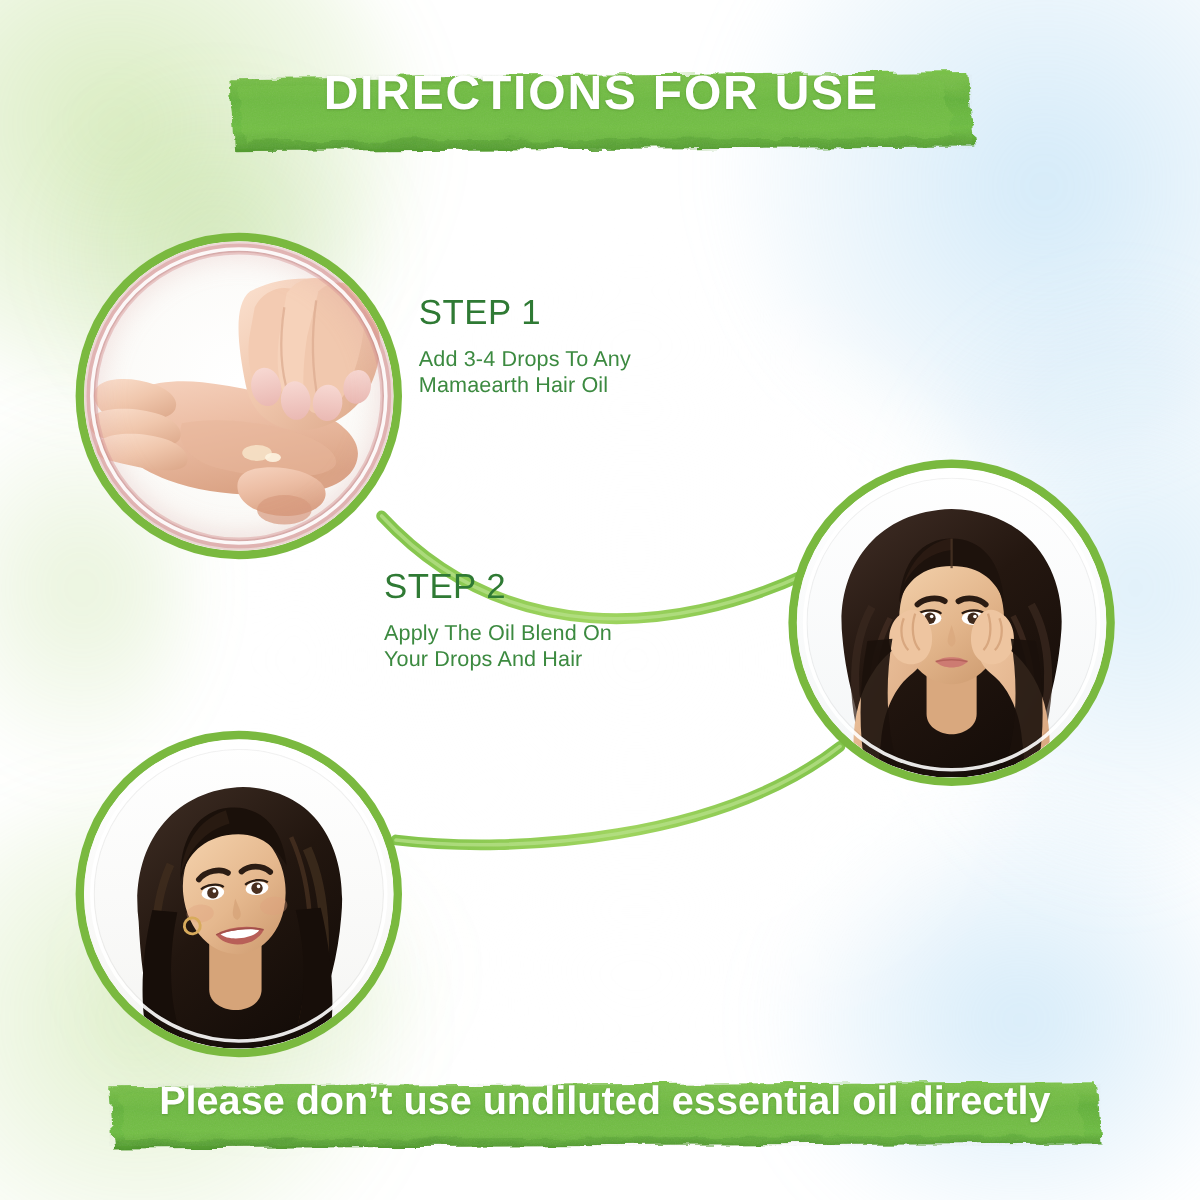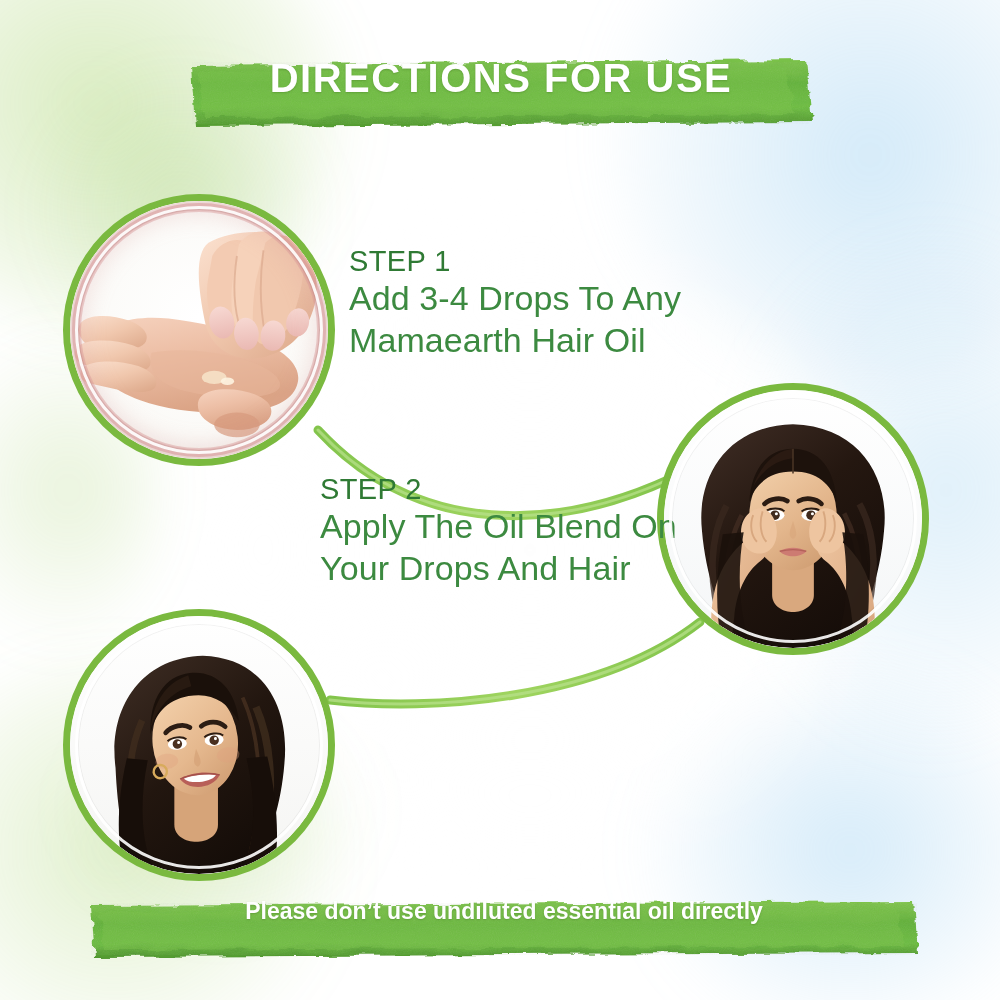--- a/index.html
+++ b/index.html
@@ -39,21 +39,21 @@
   
   .banner{position:absolute;display:flex;align-items:flex-start;justify-content:center;}
   .banner .brush{position:absolute;inset:0;}
   .banner .btxt{position:relative;color:#ffffff;font-weight:bold;letter-spacing:.5px;
     text-shadow:0 1px 2px rgba(60,110,30,.35);white-space:nowrap;}
 
   #header-banner{left:186px;top:56px;width:630px;height:74px;}
   #header-banner .btxt{font-size:40px;letter-spacing:1.5px;}
 
   #footer-banner{left:86px;top:898px;width:836px;height:62px;}
-  #footer-banner .btxt{font-size:23px;letter-spacing:0px;font-weight:bold;}
+  #footer-banner .btxt{font-size:33px;letter-spacing:0px;font-weight:bold;}
 
   
   .circle{position:absolute;width:272px;height:272px;border-radius:50%;
     border:7px solid #7ab93f;background:#ffffff;box-sizing:border-box;overflow:hidden;}
   .circle .inner-ring{position:absolute;inset:5px;border-radius:50%;border:3px solid rgba(255,255,255,.9);
     box-shadow:0 0 0 1px rgba(0,0,0,.05) inset;pointer-events:none;z-index:5;}
   .circle .photo{position:absolute;inset:0;border-radius:50%;overflow:hidden;}
   .circle svg{display:block;width:100%;height:100%;}
 
   #circle-1{left:63px;top:194px;}
@@ -61,21 +61,21 @@
   #circle-3{left:63px;top:609px;}
 
   
   #circle-1 .halo{position:absolute;inset:2px;border-radius:50%;
     box-shadow:inset 0 0 0 9px rgba(214,150,150,.45), inset 0 0 22px 12px rgba(214,150,150,.22);
     z-index:4;pointer-events:none;}
 
   
   .step{position:absolute;}
   .step .label{color:#2f7a34;font-weight:normal;font-size:29px;letter-spacing:.4px;line-height:1.05;}
-  .step .desc{color:#3c8a40;font-size:34px;line-height:1.22;margin-top:2px;letter-spacing:.1px;}
+  .step .desc{color:#3c8a40;font-size:18px;line-height:1.22;margin-top:13px;letter-spacing:.1px;}
   .step .desc div{white-space:nowrap;}
 
   #step-1-text{left:349px;top:246px;}
   #step-2-text{left:320px;top:474px;}
   #step-3-text{left:349px;top:738px;}
 </style>
 </head>
 <body>
 
 <div id="stage">

